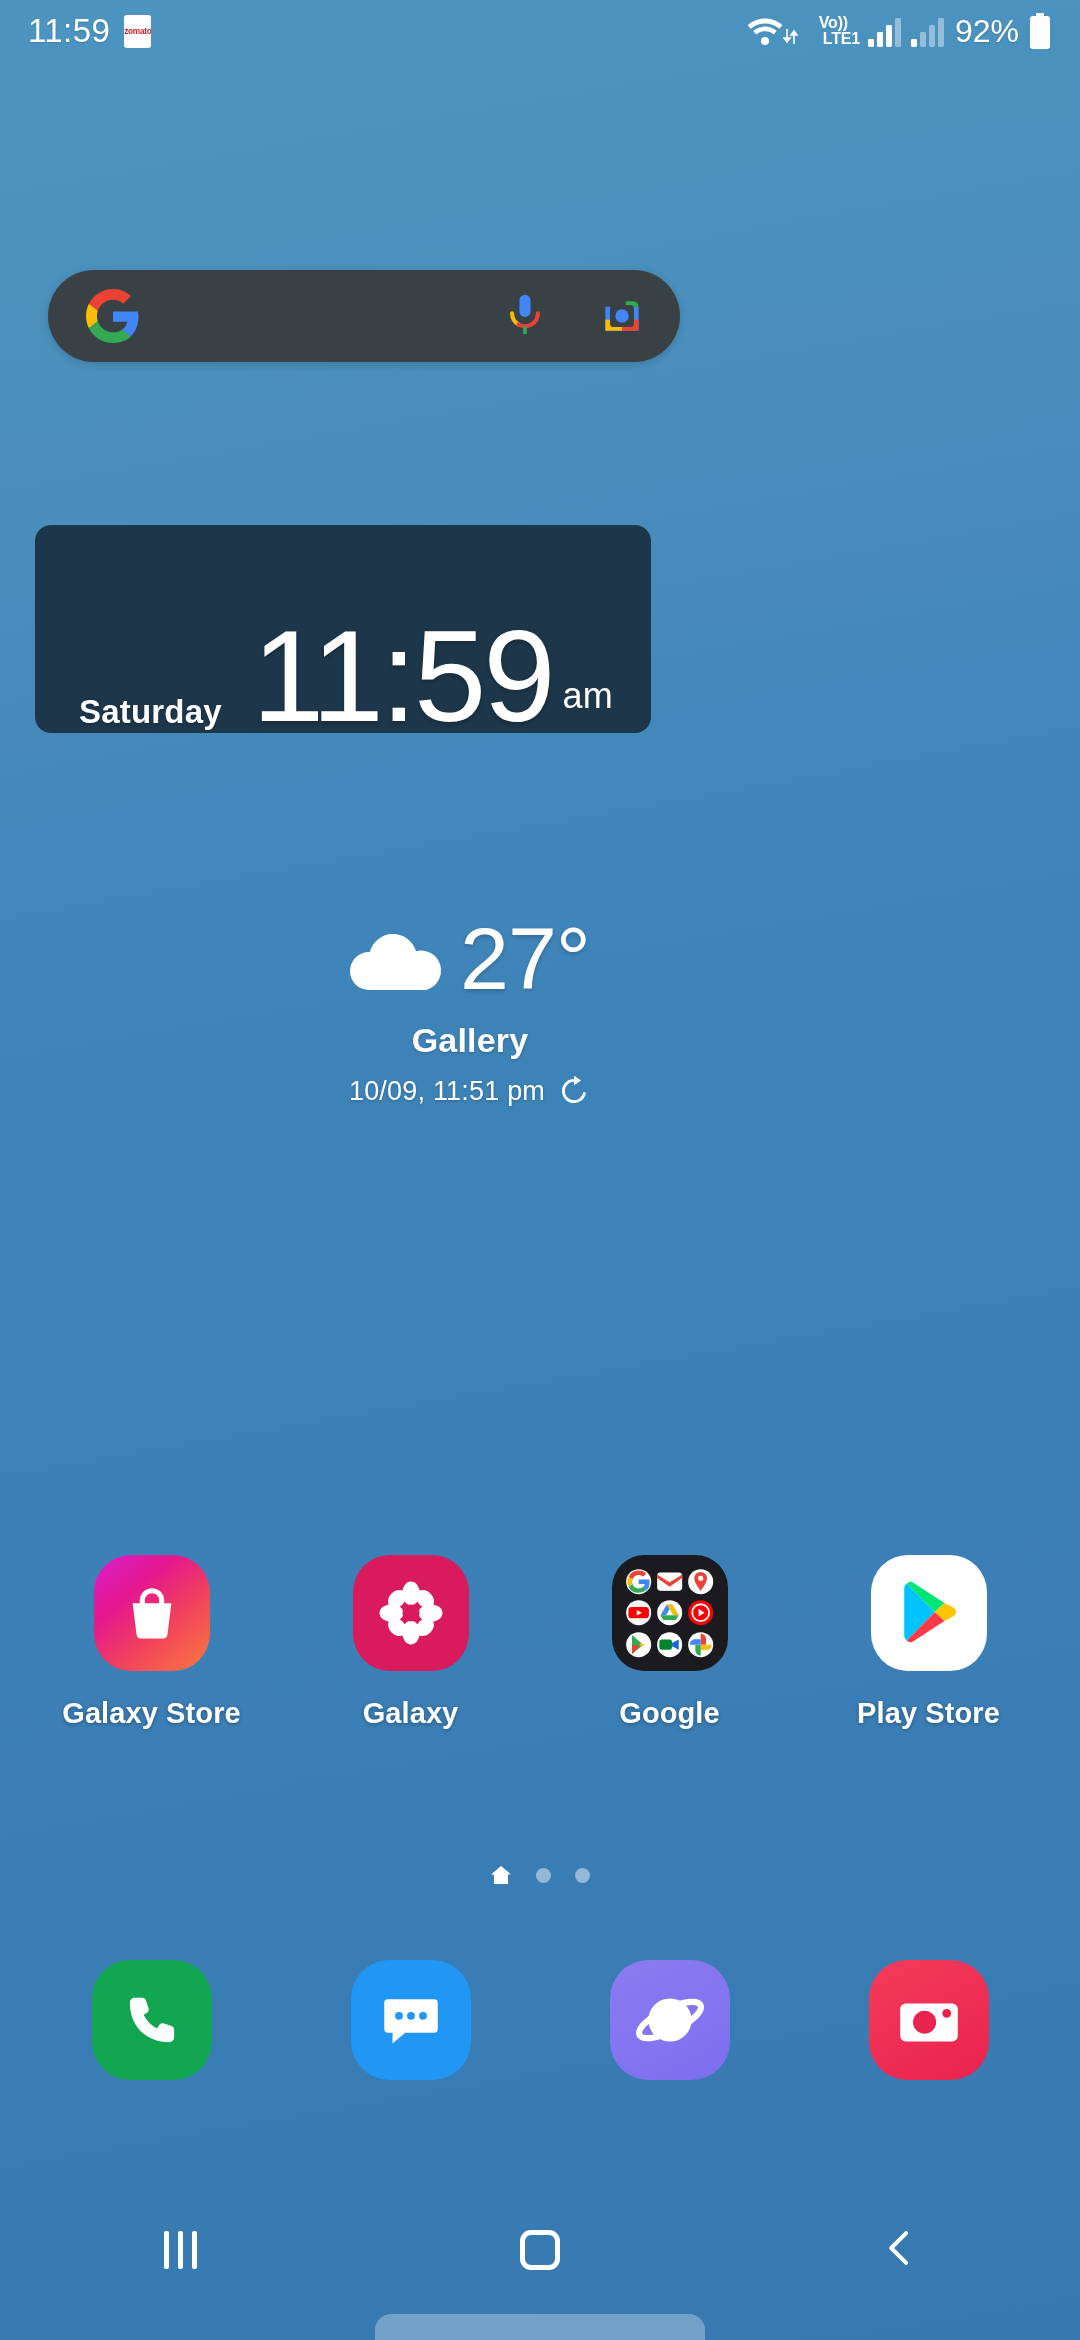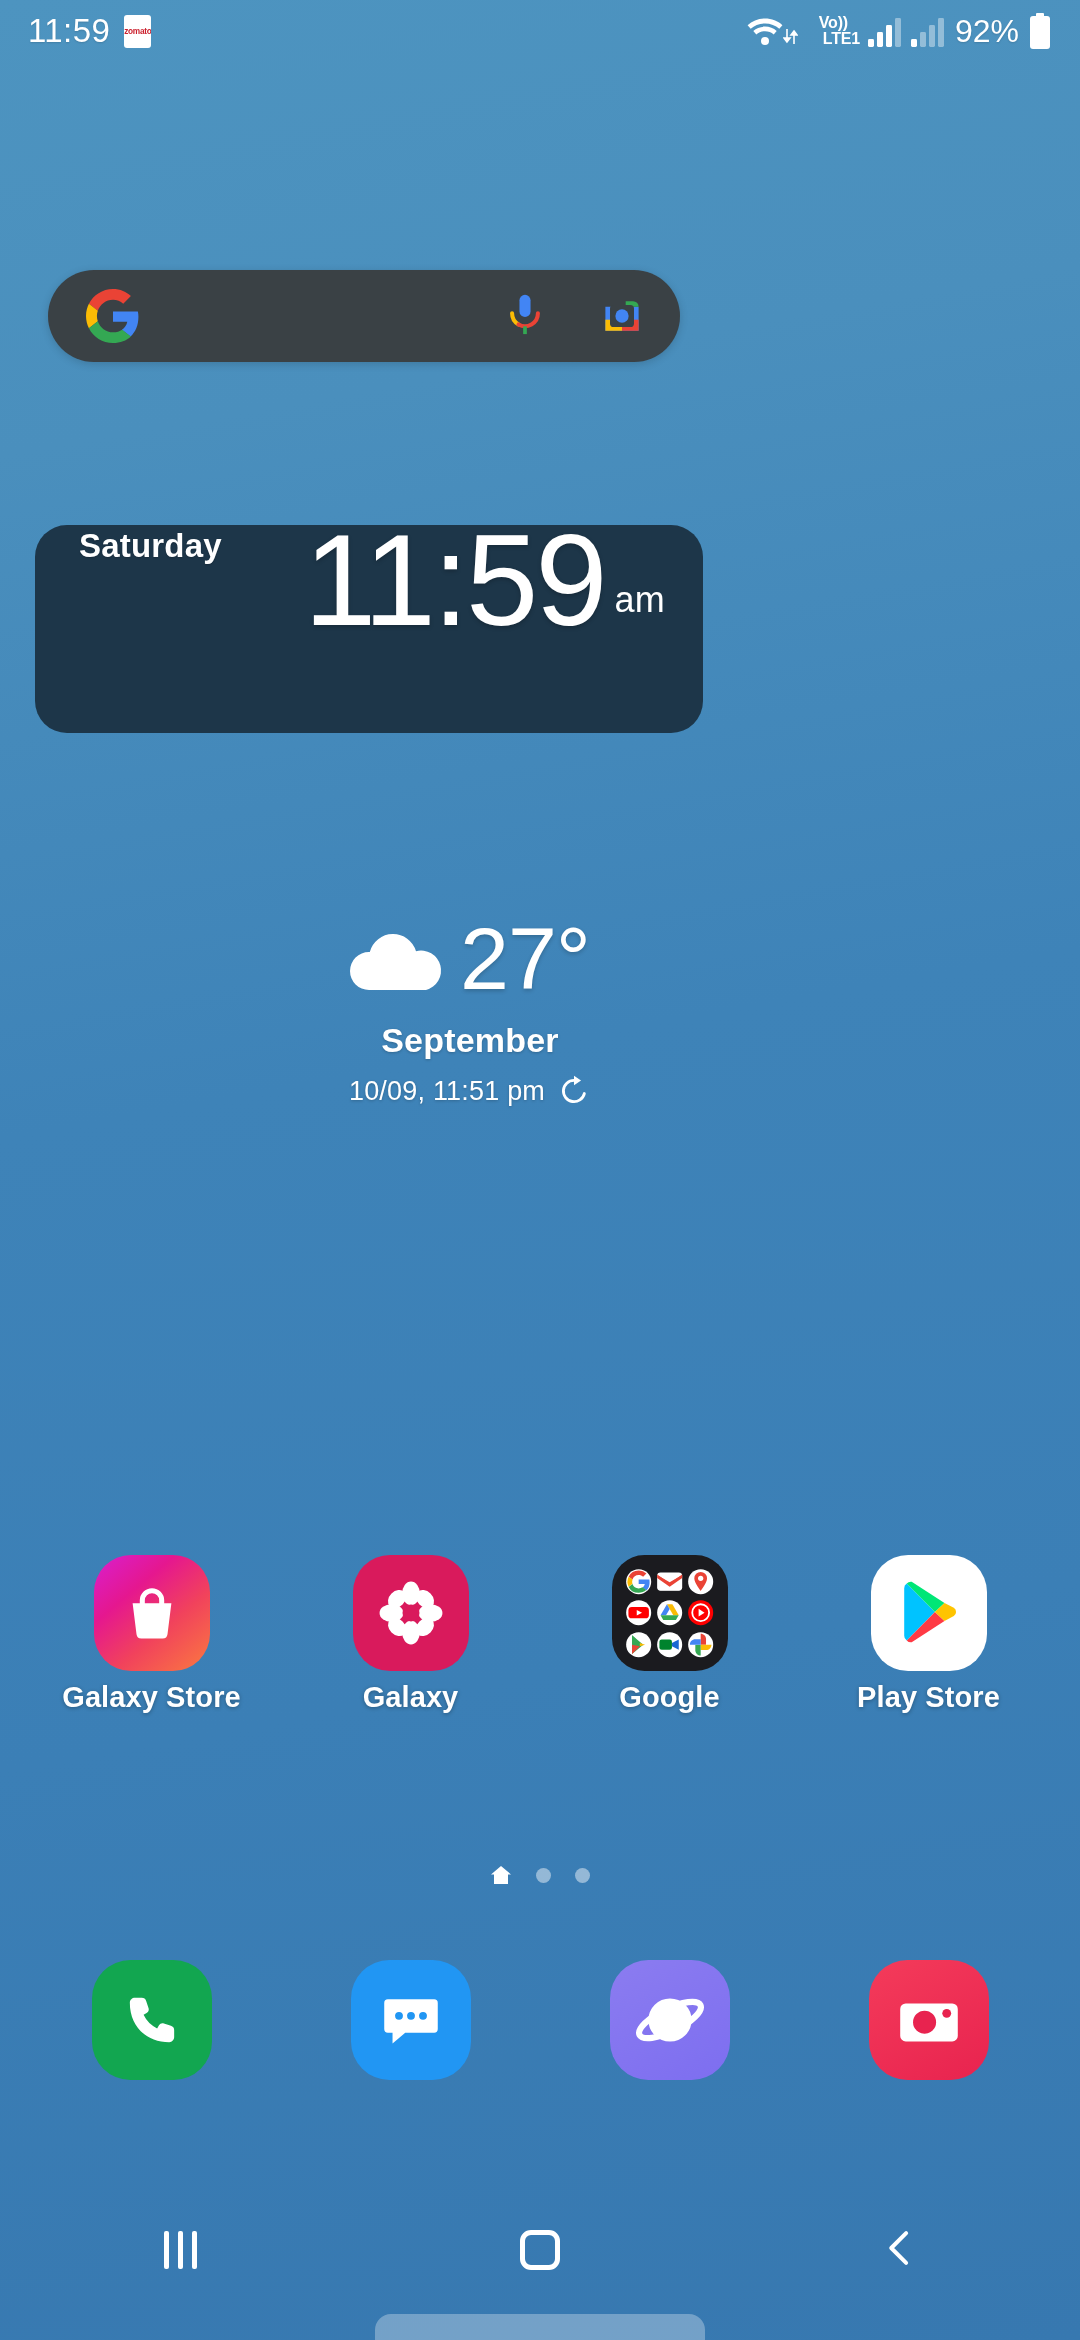--- a/index.html
+++ b/index.html
@@ -42,23 +42,23 @@
   .searchbar .spacer{ flex:1; }
   .s-icon{ display:flex; align-items:center; justify-content:center; }
   .mic-gap{ margin-right:50px; }
 
   
   .clockwidget{
     position:absolute; left:35px; top:5250px;
     width:650px; height:208px;
   }
   .clockwidget{
-    position:absolute; left:35px; top:525px; width:668px; height:208px;
-    background:#1d3649; border-radius:32px;
-    display:flex; align-items:flex-start; padding:0 38px 0 44px;
+    position:absolute; left:35px; top:525px; width:616px; height:208px;
+    background:#1d3649; border-radius:16px;
+    display:flex; align-items:flex-end; padding:0 38px 0 44px;
   }
   .cw-date{ line-height:1.28; }
   .cw-date div{ font-size:33px; font-weight:700; letter-spacing:.2px;
                 text-shadow:0 1px 2px rgba(0,0,0,.2); }
   .cw-time{ margin-left:auto; display:flex; align-items:flex-end; }
   .cw-hhmm{ font-size:130px; font-weight:300; line-height:.86; letter-spacing:-3px;
             text-shadow:0 2px 4px rgba(0,0,0,.22); }
   .cw-ampm{ font-size:36px; font-weight:400; margin-left:10px; margin-bottom:16px;
             letter-spacing:.2px; }
 
@@ -78,21 +78,21 @@
 
   
   .approw{
     position:absolute; left:0; top:1555px; width:1080px;
     display:flex; justify-content:space-around; padding:0 22px;
   }
   .app{ width:210px; display:flex; flex-direction:column; align-items:center; }
   .app-ico{ width:116px; height:116px; position:relative; }
   .squircle{ width:116px; height:116px; border-radius:32%;
              display:flex; align-items:center; justify-content:center; overflow:hidden; }
-  .app-lbl{ margin-top:10px; font-size:29px; font-weight:700; letter-spacing:.1px;
+  .app-lbl{ margin-top:26px; font-size:29px; font-weight:700; letter-spacing:.1px;
             text-shadow:0 1px 4px rgba(0,0,0,.32); white-space:nowrap; }
 
   .ic-galaxy{ background:linear-gradient(140deg,#d81fd0 0%,#e5178f 32%,#f1425c 62%,#fb7a3f 100%); }
   .ic-gallery{ background:#d91a5c; }
   .ic-folder{ background:#1b1b1f; border-radius:28%;
               display:grid; grid-template-columns:repeat(3,1fr); grid-template-rows:repeat(3,1fr);
               gap:4px; padding:13px; }
   .ic-folder .mini{ width:100%; height:100%; display:flex; align-items:center; justify-content:center; }
   .ic-folder .mini svg, .ic-folder .mini div{ width:100%; height:100%; }
   .ic-play{ background:#fff; }
@@ -236,21 +236,21 @@
 
 <div class="weather">
   <div class="w-top">
     <div class="s-icon">
       <svg width="96" height="66" viewBox="0 0 48 33">
         <path d="M38 32H9.5A9.5 9.5 0 0 1 9.5 13h.4A12 12 0 0 1 33 12.6 10 10 0 0 1 38 32z" fill="#fff"></path>
       </svg>
     </div>
     <div class="w-temp">27°</div>
   </div>
-  <div class="w-city">September</div>
+  <div class="w-city">Gallery</div>
   <div class="w-upd">
     <span>10/09, 11:51 pm</span>
     <span class="s-icon">
       <svg width="34" height="34" viewBox="0 0 24 24">
         <path d="M12 4.5a7.5 7.5 0 1 0 7.3 9.3" stroke="#fff" stroke-width="2" fill="none" stroke-linecap="round"></path>
         <path d="M12 1.2V8l5-3.4z" fill="#fff"></path>
       </svg>
     </span>
   </div>
 </div>

